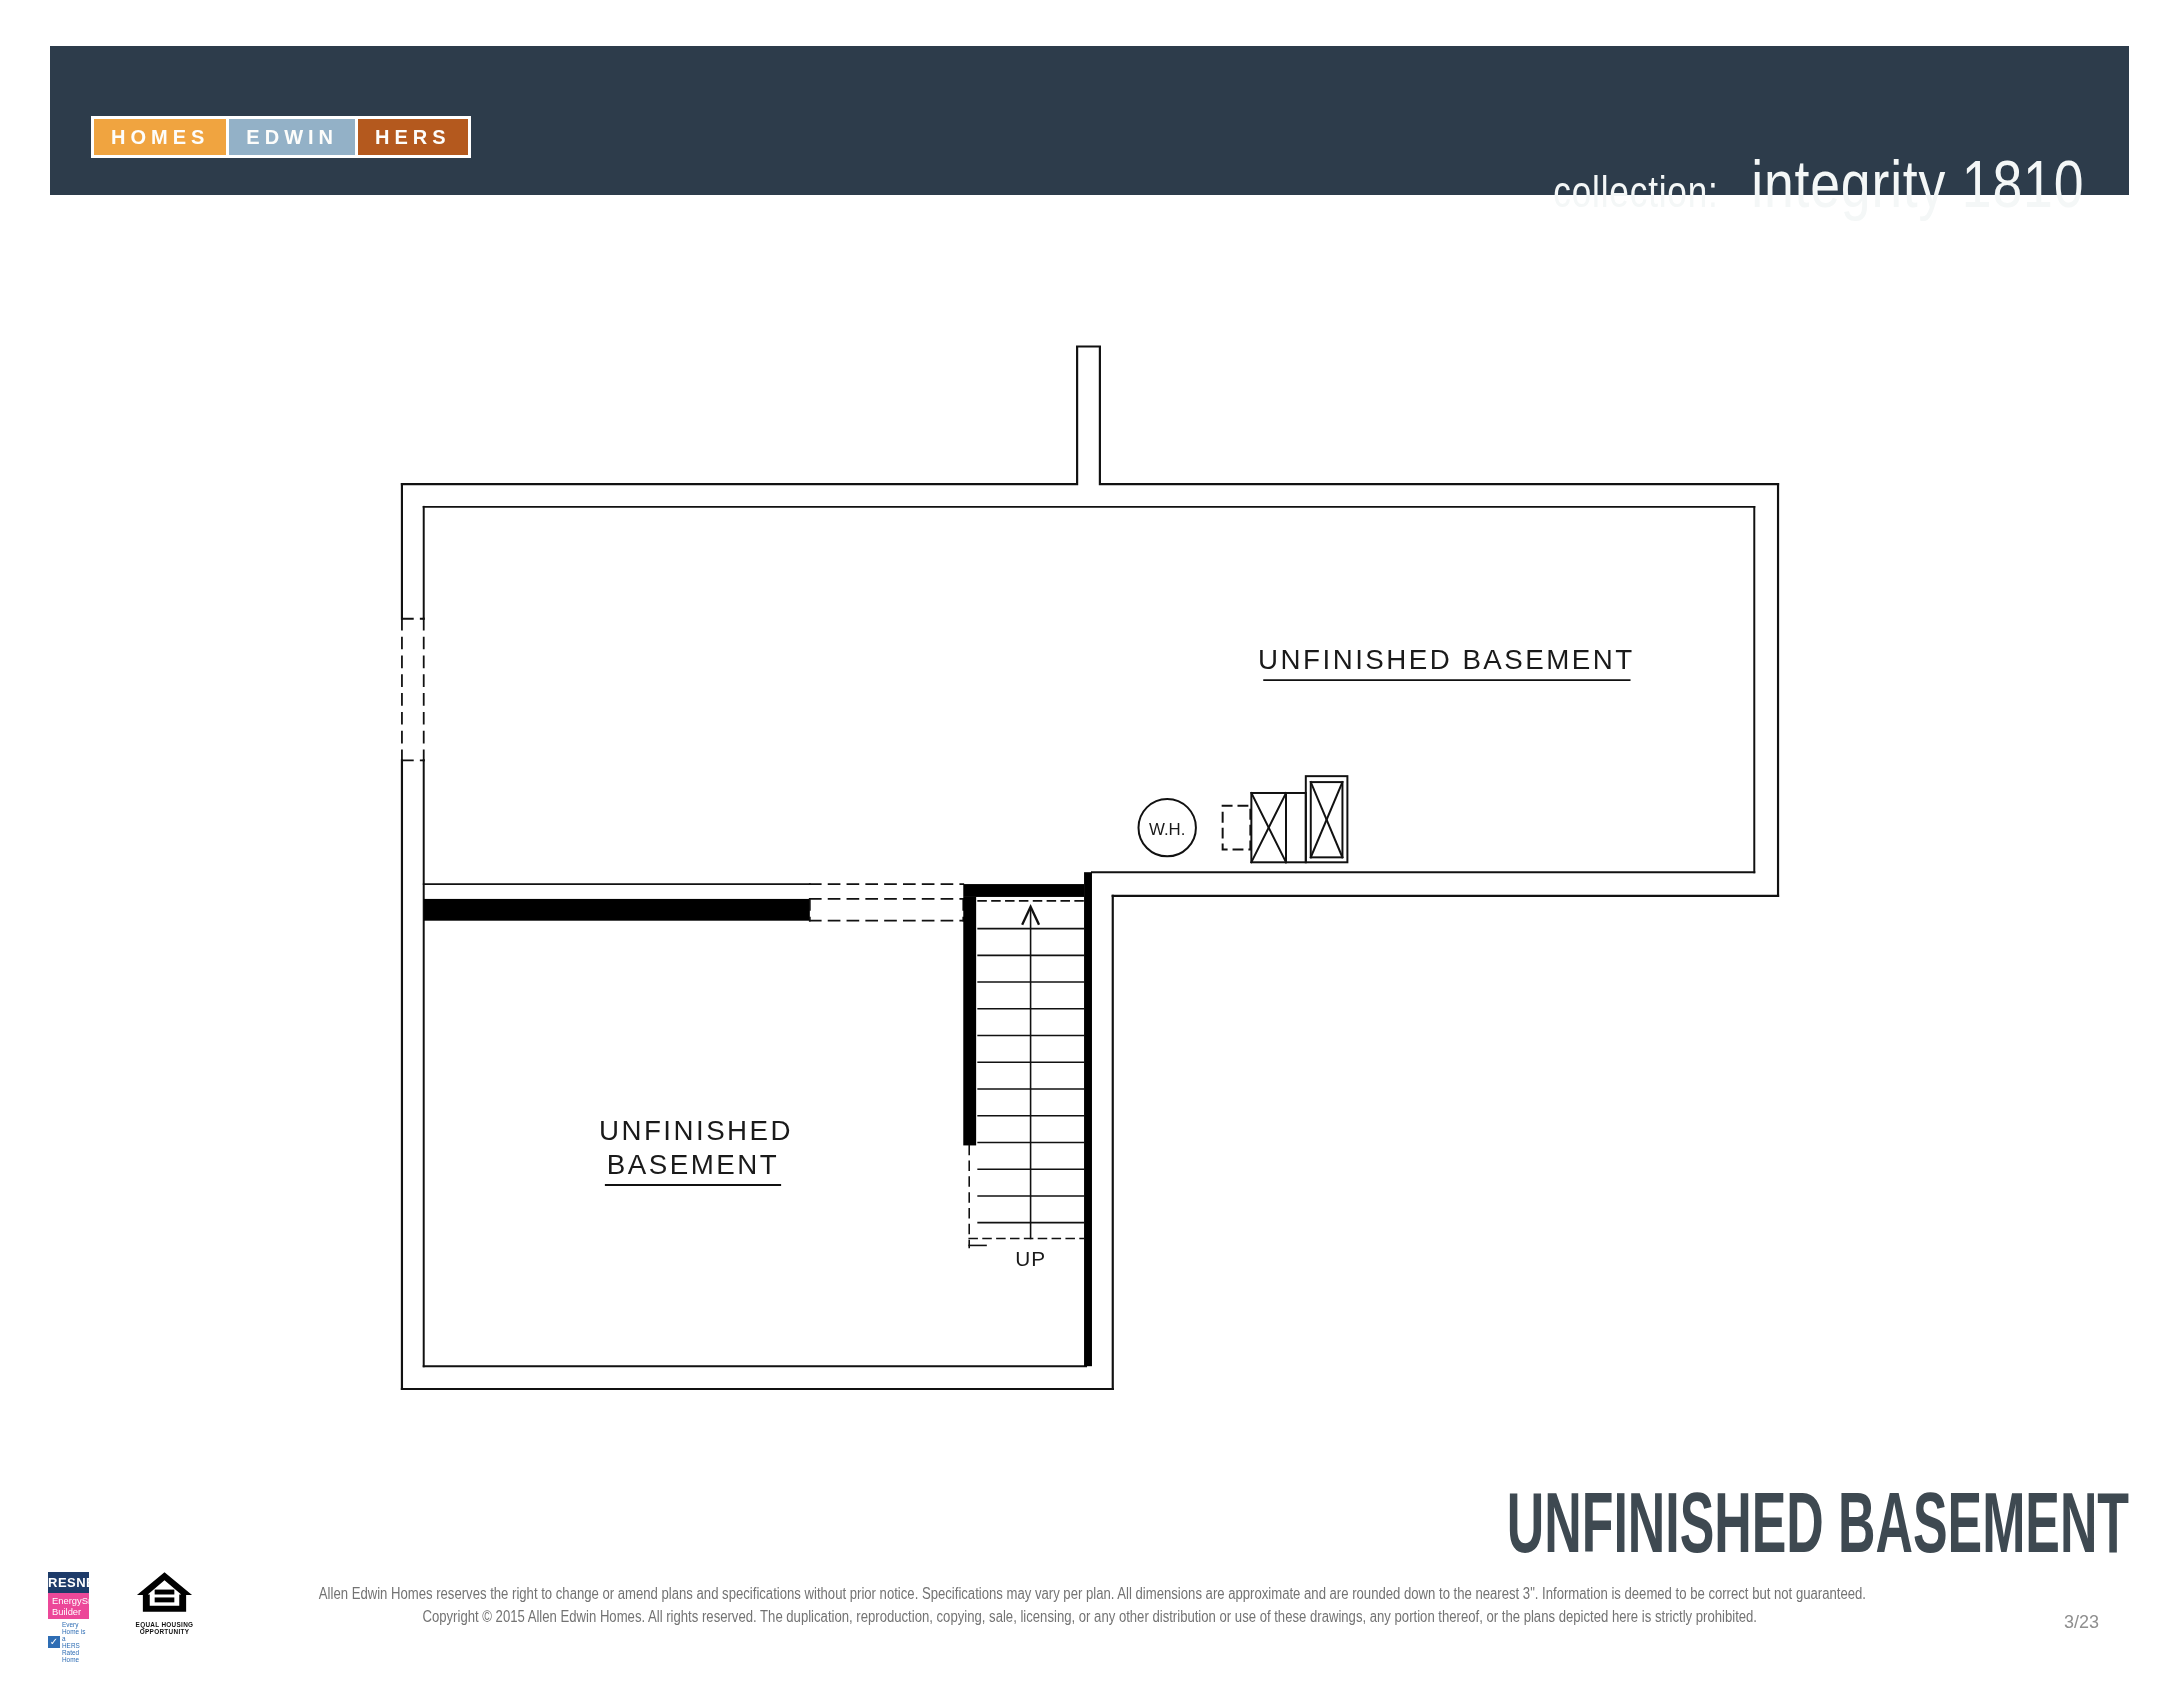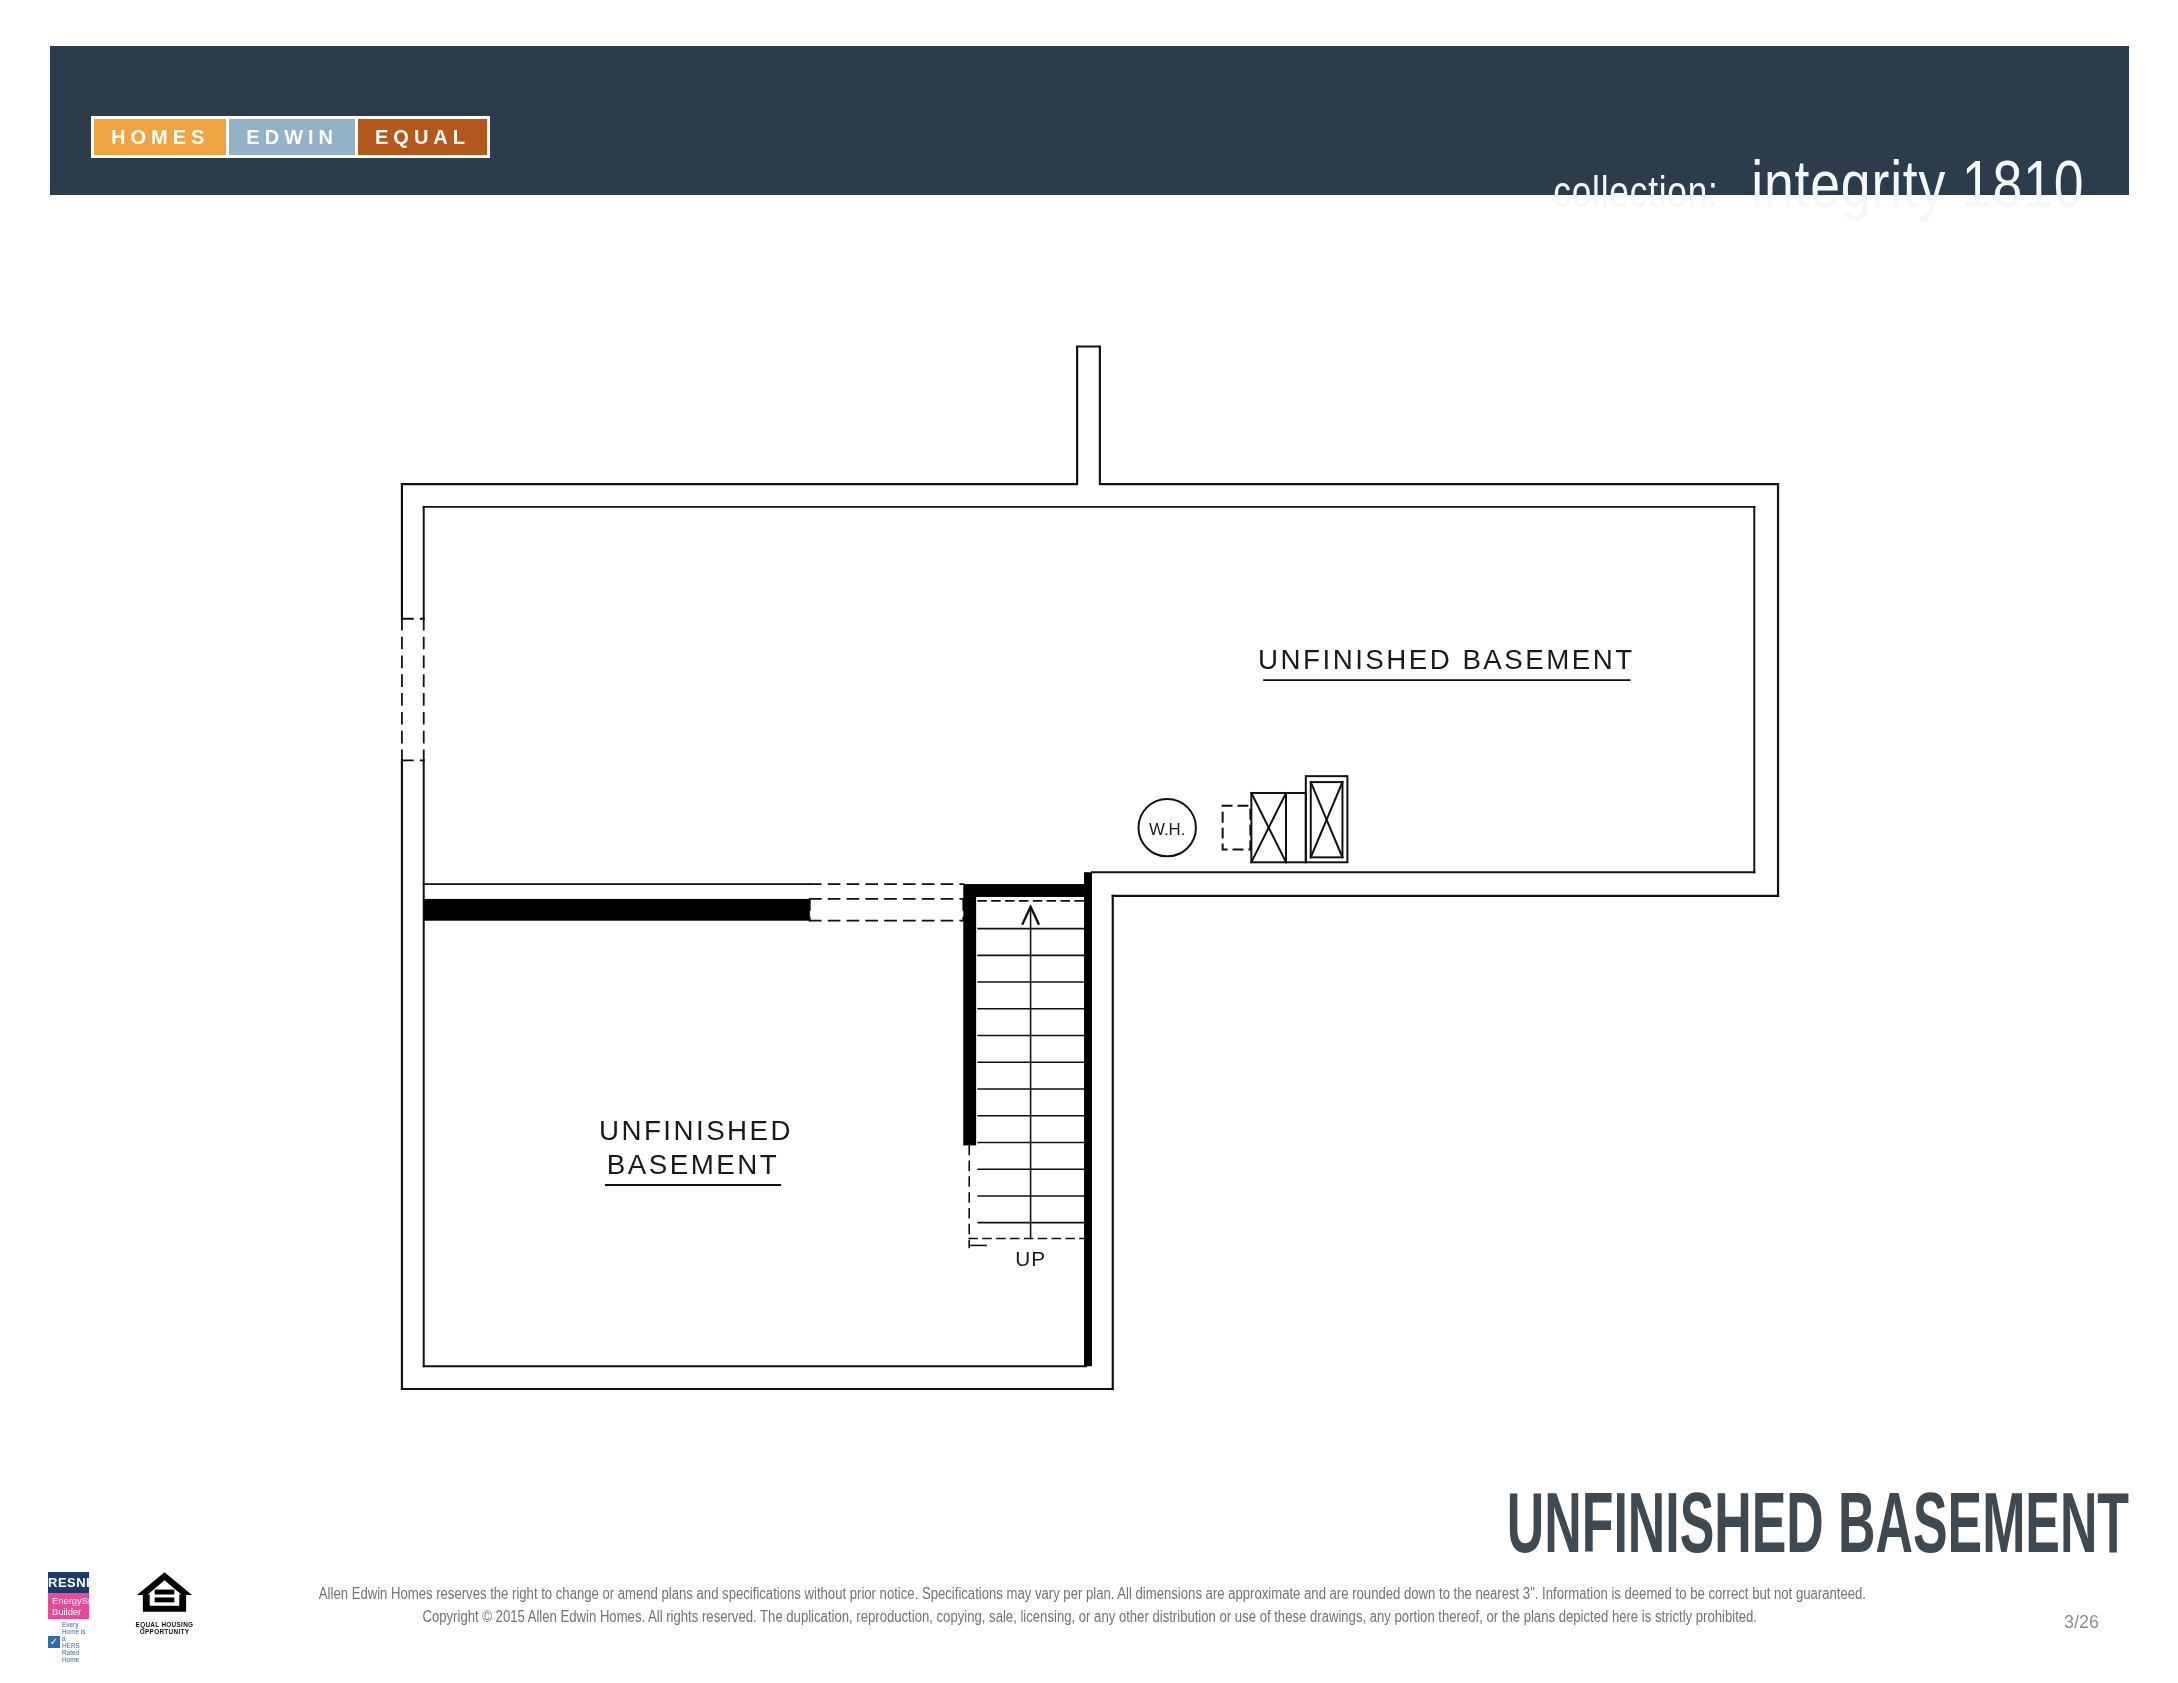--- a/index.html
+++ b/index.html
@@ -82,21 +82,21 @@
 
 <div class="header-bar">
   <div class="logo-row">
     <div class="logo-box logo-allen">
       <span>HOMES</span>
     </div>
     <div class="logo-box logo-edwin">
       <span>EDWIN</span>
     </div>
     <div class="logo-box logo-homes">
-      <span>EQUAL</span>
+      <span>HERS</span>
     </div>
   </div>
   <div class="collection-row">
     <span class="collection-label">collection:</span>
     <span class="plan-name">integrity 1810</span>
   </div>
 </div>
 
 <svg class="plan-svg" width="2178" height="1683" viewBox="0 0 2200 1700" stroke-linecap="square" fill="none">
 
@@ -206,21 +206,21 @@
 
 <div class="disclaimer">
   <div>
     <span>Allen Edwin Homes reserves the right to change or amend plans and specifications without prior notice. Specifications may vary per plan. All dimensions are approximate and are rounded down to the nearest 3". Information is deemed to be correct but not guaranteed.</span>
   </div>
   <div>
     <span>Copyright © 2015 Allen Edwin Homes. All rights reserved. The duplication, reproduction, copying, sale, licensing, or any other distribution or use of these drawings, any portion thereof, or the plans depicted here is strictly prohibited.</span>
   </div>
 </div>
 
-<div class="page-number">3/26</div>
+<div class="page-number">3/23</div>
 
 <div class="resnet">
   <div class="resnet-top">RESNET</div>
   <div class="resnet-mid">
     <div>EnergySmart</div>
     <div>Builder</div>
   </div>
   <div class="resnet-tag">
     <div class="resnet-check">✓</div>
     <div class="resnet-tag-text">

